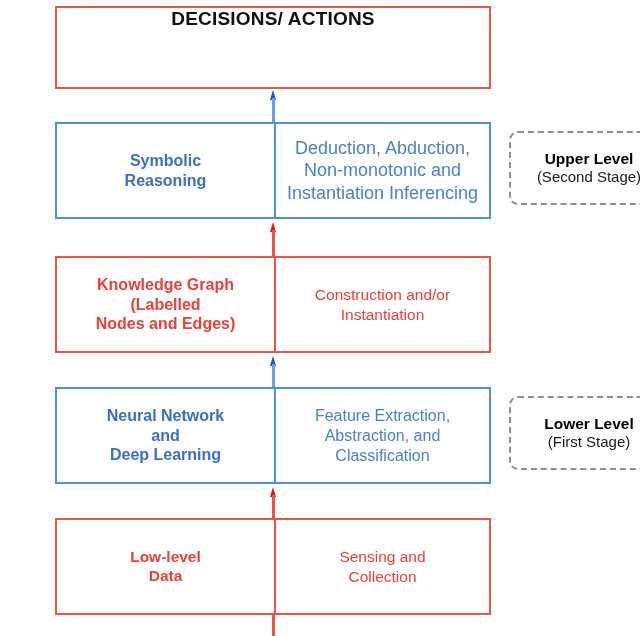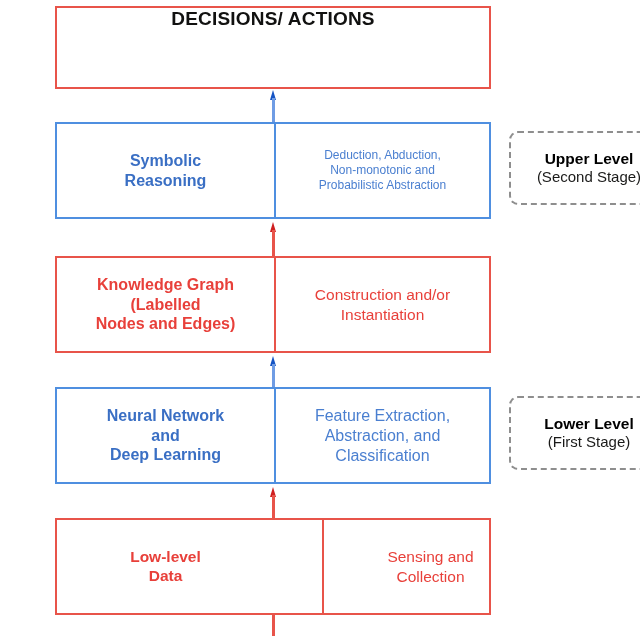--- a/index.html
+++ b/index.html
@@ -94,25 +94,24 @@
     top: 256px;
     height: 97px;
   }
   #box-neural {
     top: 387px;
     height: 97px;
   }
   #box-lowlevel {
     top: 518px;
     height: 97px;
-    gap: 48px;
   }
 
   #box-symbolic .title-text  { font-size: 16px; }
-  #box-symbolic .desc-text   { font-size: 12px; }
+  #box-symbolic .desc-text   { font-size: 18px; }
   #box-knowledge .title-text { font-size: 16px; }
   #box-knowledge .desc-text  { font-size: 15.5px; }
   #box-neural .title-text    { font-size: 16px; text-align: center; }
   #box-neural .desc-text     { font-size: 16px; }
   #box-lowlevel .title-text  { font-size: 15.5px; }
   #box-lowlevel .desc-text   { font-size: 15.5px; }
 
   
   .arrow {
     position: absolute;
@@ -222,21 +221,21 @@
       <div class="title-text txt-blue">
         <span>Symbolic</span><br>
         <span>Reasoning</span>
       </div>
     </div>
     <div class="divider blue"></div>
     <div class="cell right">
       <div class="desc-text txt-blue-light">
         <span>Deduction, Abduction,</span><br>
         <span>Non-monotonic and</span><br>
-        <span>Probabilistic Abstraction</span>
+        <span>Instantiation Inferencing</span>
       </div>
     </div>
   </div>
 
   <div class="arrow red" id="arrow-to-symbolic">
     <div class="head"></div>
     <div class="shaft"></div>
   </div>
 
   <div class="stage-box red" id="box-knowledge">

